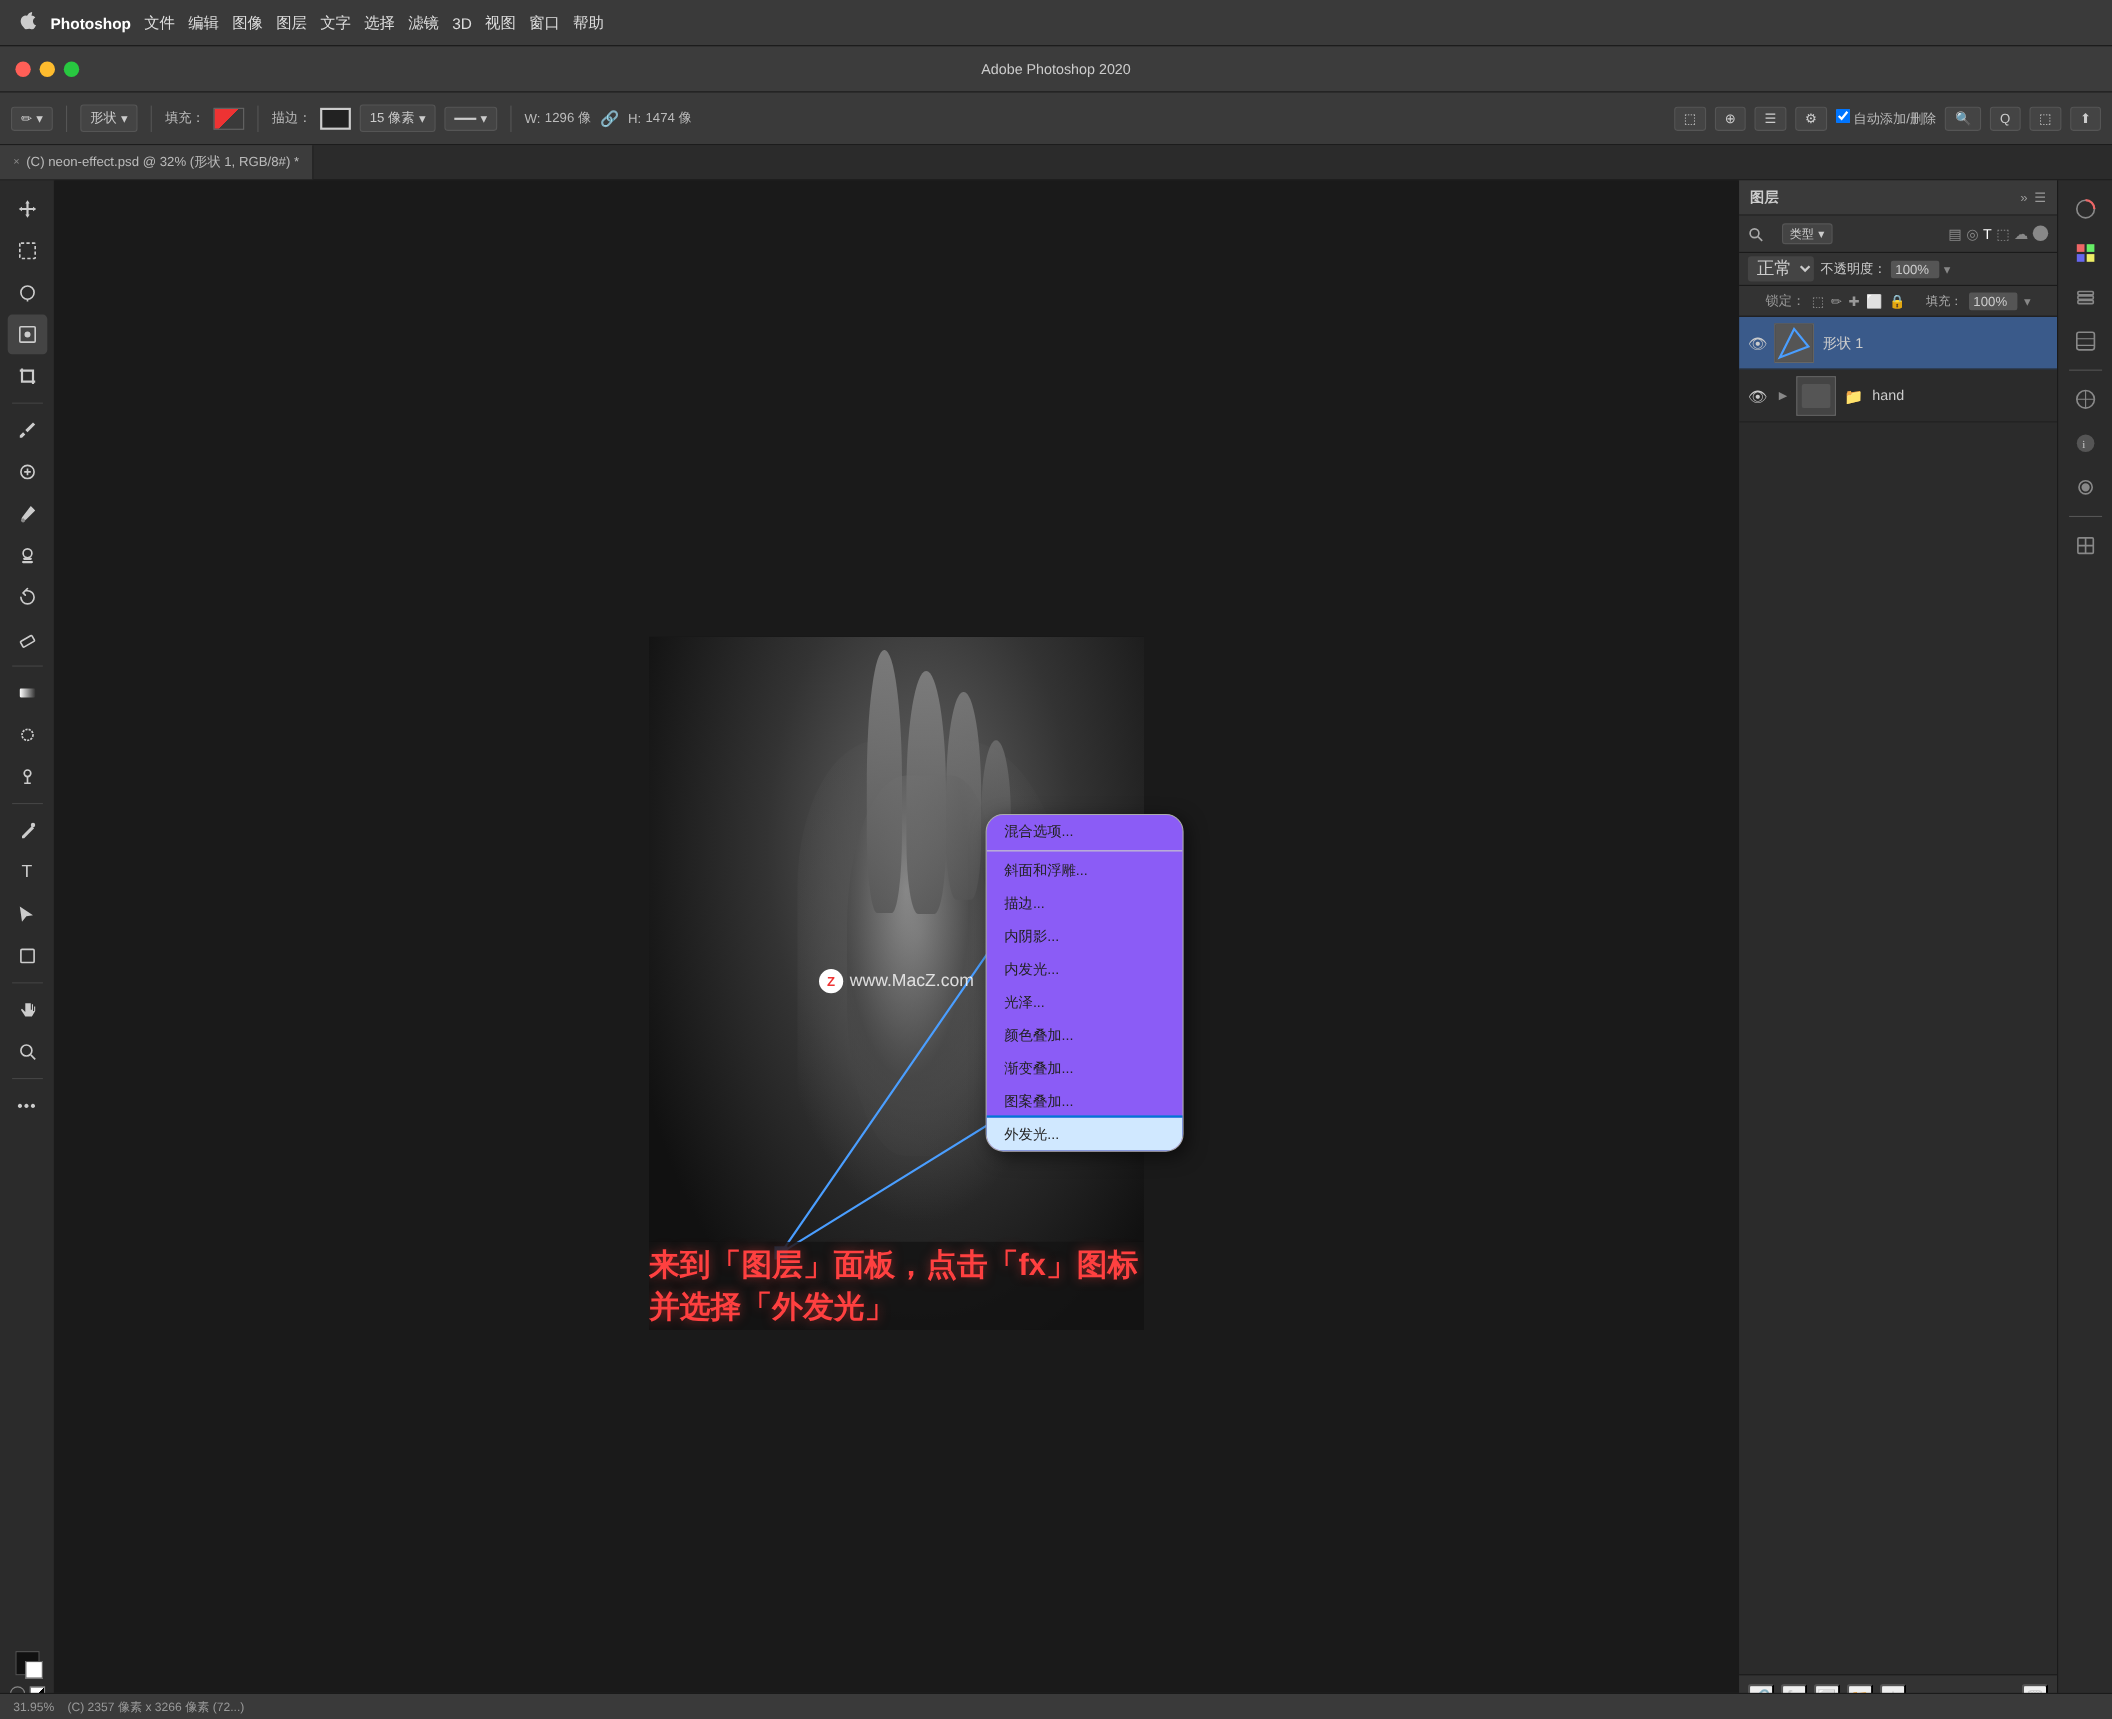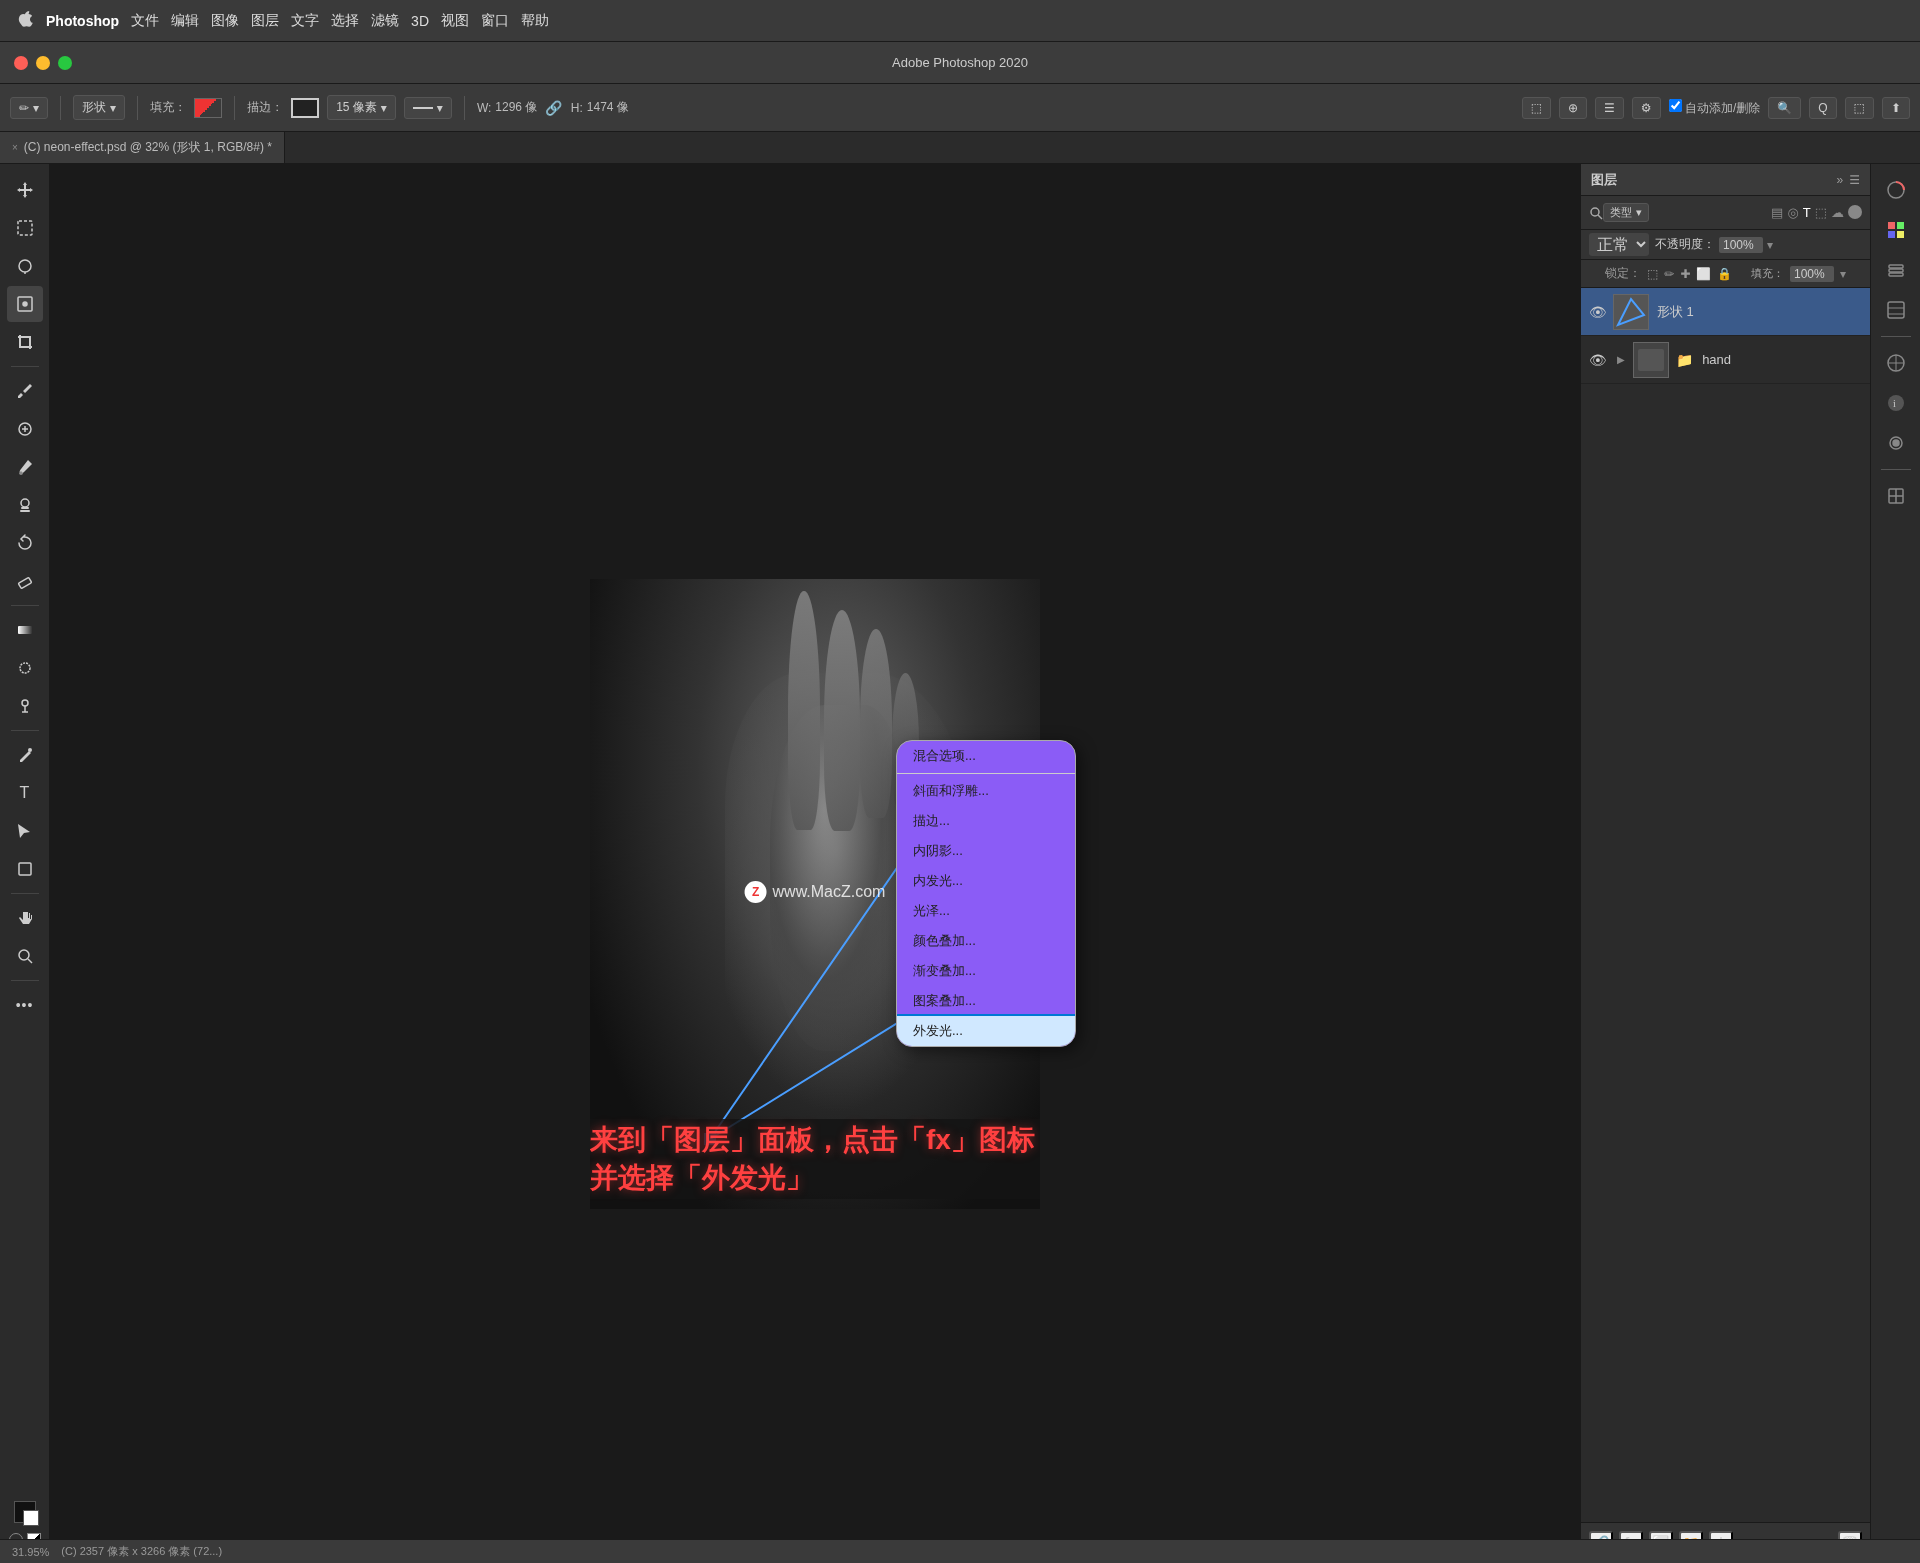--- a/index.html
+++ b/index.html
@@ -210,21 +210,21 @@
       border-radius: 50%;
       background: #fff;
       display: flex; align-items: center; justify-content: center;
       font-size: 12px; font-weight: bold; color: #e33;
     }
     .wm-text { color: rgba(255,255,255,0.8); font-size: 16px; }
 
     
     .caption-bar {
       position: absolute;
-      bottom: 10px; left: 0; right: 0;
+      bottom: 0; left: 0; right: 0;
       height: 80px;
       background: rgba(20,20,20,0.85);
       display: flex;
       align-items: center;
       justify-content: flex-start;
     }
     .caption-text {
       color: #ff4040;
       font-size: 28px;
       font-weight: bold;
@@ -259,21 +259,21 @@
     .panel-title { color: #ccc; font-size: 13px; font-weight: 600; }
     .panel-header-right { margin-left: auto; display: flex; gap: 6px; align-items: center; }
     .panel-icon-btn { color: #999; font-size: 12px; cursor: pointer; }
 
     .layers-filter {
       height: 34px;
       background: #333;
       display: flex;
       align-items: center;
       padding: 0 8px;
-      gap: 0;
+      gap: 17px;
       border-bottom: 1px solid #1a1a1a;
     }
     .filter-icons { display: flex; gap: 4px; margin-left: auto; }
     .filter-icon { color: #888; font-size: 13px; cursor: pointer; }
     .filter-icon.active { color: #fff; }
 
     .layers-controls {
       height: 30px;
       background: #333;
       display: flex;

